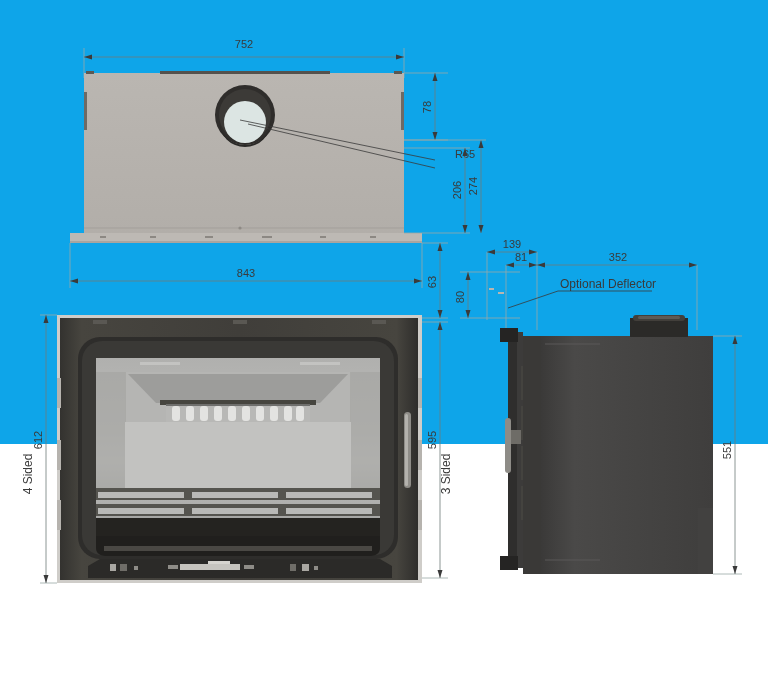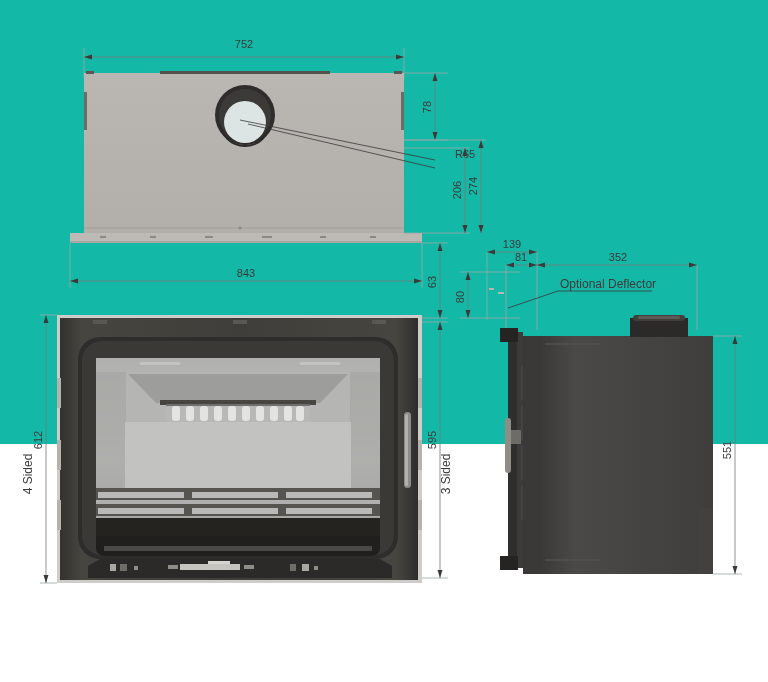--- a/index.html
+++ b/index.html
@@ -8,21 +8,21 @@
     background:#ffffff;
     font-family:"Liberation Sans", sans-serif;
     overflow:hidden;
   }
   #sheet{
     position:relative;
     width:768px;height:682px;
   }
   #drawing-area{
     position:absolute;left:0;top:0;width:768px;height:444px;
-    background:#14b8a6;
+    background:#0ea5e9;
   }
   #svg-drawing{position:absolute;left:0;top:0;}
   #title-bar{
     position:absolute;left:0;top:628px;width:768px;height:54px;
     background:#ffffff;
   }
   .dimtext{
     font-family:"Liberation Sans", sans-serif;
     font-size:11px;
     fill:#3a3a3a;

